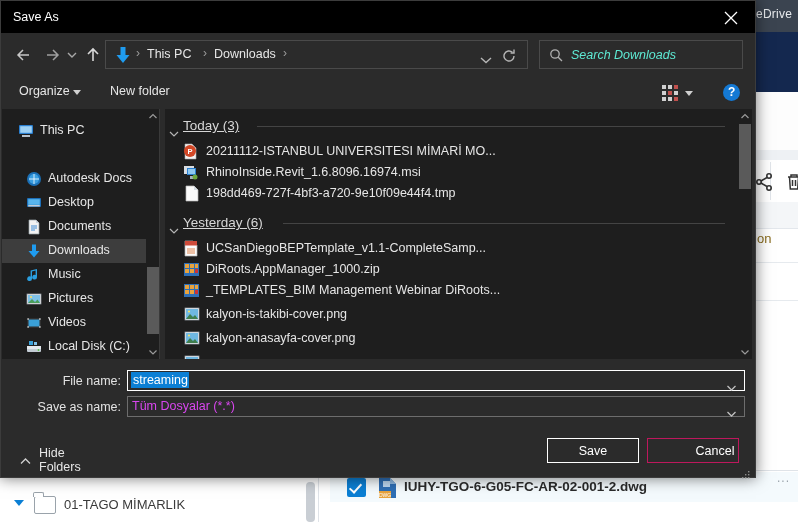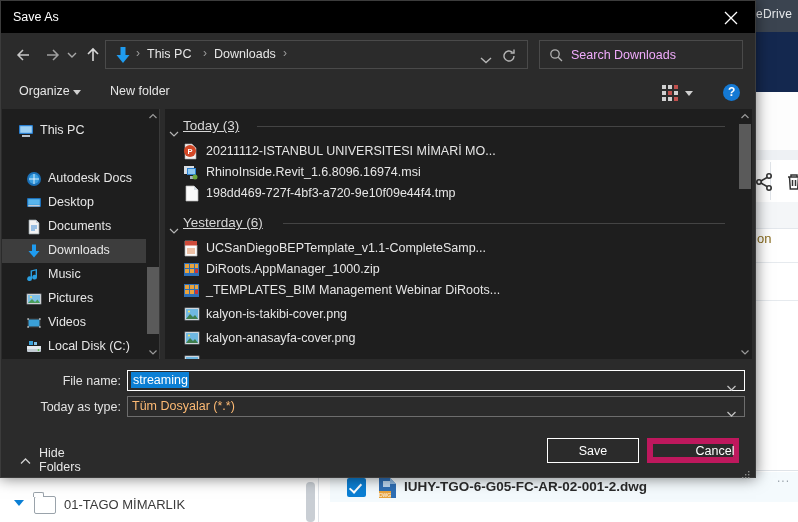--- a/index.html
+++ b/index.html
@@ -55,21 +55,21 @@
   .nav-ico{position:absolute;top:43px;width:22px;height:22px;cursor:default;}
   .nav-ico svg{display:block;}
   .addrbar{position:absolute;left:104px;top:39px;width:423px;height:29px;border:1px solid #4a4a4a;box-sizing:border-box;background:#2b2b2b;}
   .addr-dl{position:absolute;left:9px;top:4px;width:16px;height:18px;}
   .crumb{position:absolute;top:6px;color:#e6e6e6;font-size:12.5px;}
   .crumb-sep{position:absolute;top:5px;color:#9a9a9a;font-size:12px;}
   .addr-chev{position:absolute;right:34px;top:10px;}
   .addr-refresh{position:absolute;right:10px;top:7px;}
   .searchbox{position:absolute;left:538px;top:39px;width:204px;height:29px;border:1px solid #4a4a4a;box-sizing:border-box;background:#2b2b2b;}
   .search-ico{position:absolute;left:9px;top:7px;}
-  .search-ph{position:absolute;left:31px;top:7px;color:#f0abfc;font-size:12.5px;}
+  .search-ph{position:absolute;left:31px;top:7px;color:#5eead4;font-size:12.5px;font-style:italic;}
 
   .cmdbar{position:absolute;left:0;top:76px;width:754px;height:32px;background:#2b2b2b;}
   .cmd-item{position:absolute;top:83px;color:#e6e6e6;font-size:12.5px;cursor:default;}
   .cmd-caret{position:absolute;top:89px;width:0;height:0;border-left:4px solid transparent;border-right:4px solid transparent;border-top:5px solid #d0d0d0;}
   .viewgrid{position:absolute;left:661px;top:84px;width:16px;height:16px;}
   .view-caret{position:absolute;left:684px;top:90px;width:0;height:0;border-left:4.5px solid transparent;border-right:4.5px solid transparent;border-top:5.5px solid #d0d0d0;}
   .helpbtn{position:absolute;left:722px;top:83px;width:17px;height:17px;border-radius:50%;background:#1479d4;}
   .helpbtn span{position:absolute;left:5px;top:1px;color:#fff;font-size:12px;font-weight:bold;}
 
   
@@ -97,30 +97,30 @@
   .frow{position:absolute;left:0;height:21px;cursor:default;}
   .frow-ico{position:absolute;left:18px;top:2px;width:17px;height:17px;}
   .frow-name{position:absolute;left:41px;top:3px;color:#e6e6e6;font-size:12.5px;white-space:nowrap;}
 
   
   .formarea{position:absolute;left:1px;top:360px;width:752px;height:116px;background:#2b2b2b;}
   .flabel{position:absolute;color:#e2e2e2;font-size:12.5px;text-align:right;}
   .finput{position:absolute;left:126px;height:21px;box-sizing:border-box;background:#2b2b2b;}
   .finput.focus{border:1px solid #ffffff;}
   .finput.plain{border:1px solid #6d6d6d;}
-  .fval{position:absolute;left:4px;top:2px;font-size:12.5px;color:#fdba74;}
+  .fval{position:absolute;left:4px;top:2px;font-size:12.5px;color:#d946ef;}
   .fval.selected{background:#0b7fd4;color:#ffffff;padding:1px 1px 1px 2px;top:1px;left:3px;}
   .fchev{position:absolute;right:7px;top:7px;}
   .hidefolders{position:absolute;left:18px;top:445px;cursor:default;}
   .hf-chev{position:absolute;left:0;top:6px;}
   .hf-label{position:absolute;left:20px;top:0;color:#e6e6e6;font-size:12.5px;}
   .dlgbtn{position:absolute;height:25px;box-sizing:border-box;background:#2b2b2b;color:#ffffff;font-size:12.5px;
           display:flex;align-items:center;justify-content:center;cursor:default;}
   .dlgbtn.primary{border:1px solid #ffffff;}
-  .dlgbtn.secondary{border:6px solid #be185d;padding-left:44px;}
+  .dlgbtn.secondary{border:1px solid #be185d;padding-left:44px;}
   .grip{position:absolute;right:5px;bottom:4px;width:8px;height:8px;}
 </style>
 </head>
 <body>
 
 <div id="bg">
   <div class="bg-topbar"></div>
   <div class="bg-topbar-label">neDrive</div>
   <div class="bg-hero"></div>
   <div class="bg-white1"></div>
@@ -559,21 +559,21 @@
   <div class="flabel" style="left:26px;top:373px;width:94px">File name:</div>
   <div class="finput focus" style="top:369px;width:618px">
     <span class="fval selected">streaming</span>
     <span class="fchev">
       <svg width="11" height="8" viewBox="0 0 11 8">
           <path d="M1.5 2 L5.5 6 L9.5 2" fill="none" stroke="#c0c0c0" stroke-width="1.3"></path>
         </svg>
     </span>
   </div>
 
-  <div class="flabel" style="left:26px;top:399px;width:94px">Today as type:</div>
+  <div class="flabel" style="left:26px;top:399px;width:94px">Save as name:</div>
   <div class="finput plain" style="top:395px;width:618px">
     <span class="fval">Tüm Dosyalar (*.*)</span>
     <span class="fchev">
       <svg width="11" height="8" viewBox="0 0 11 8">
           <path d="M1.5 2 L5.5 6 L9.5 2" fill="none" stroke="#c0c0c0" stroke-width="1.3"></path>
         </svg>
     </span>
   </div>
 
   <div class="hidefolders">

